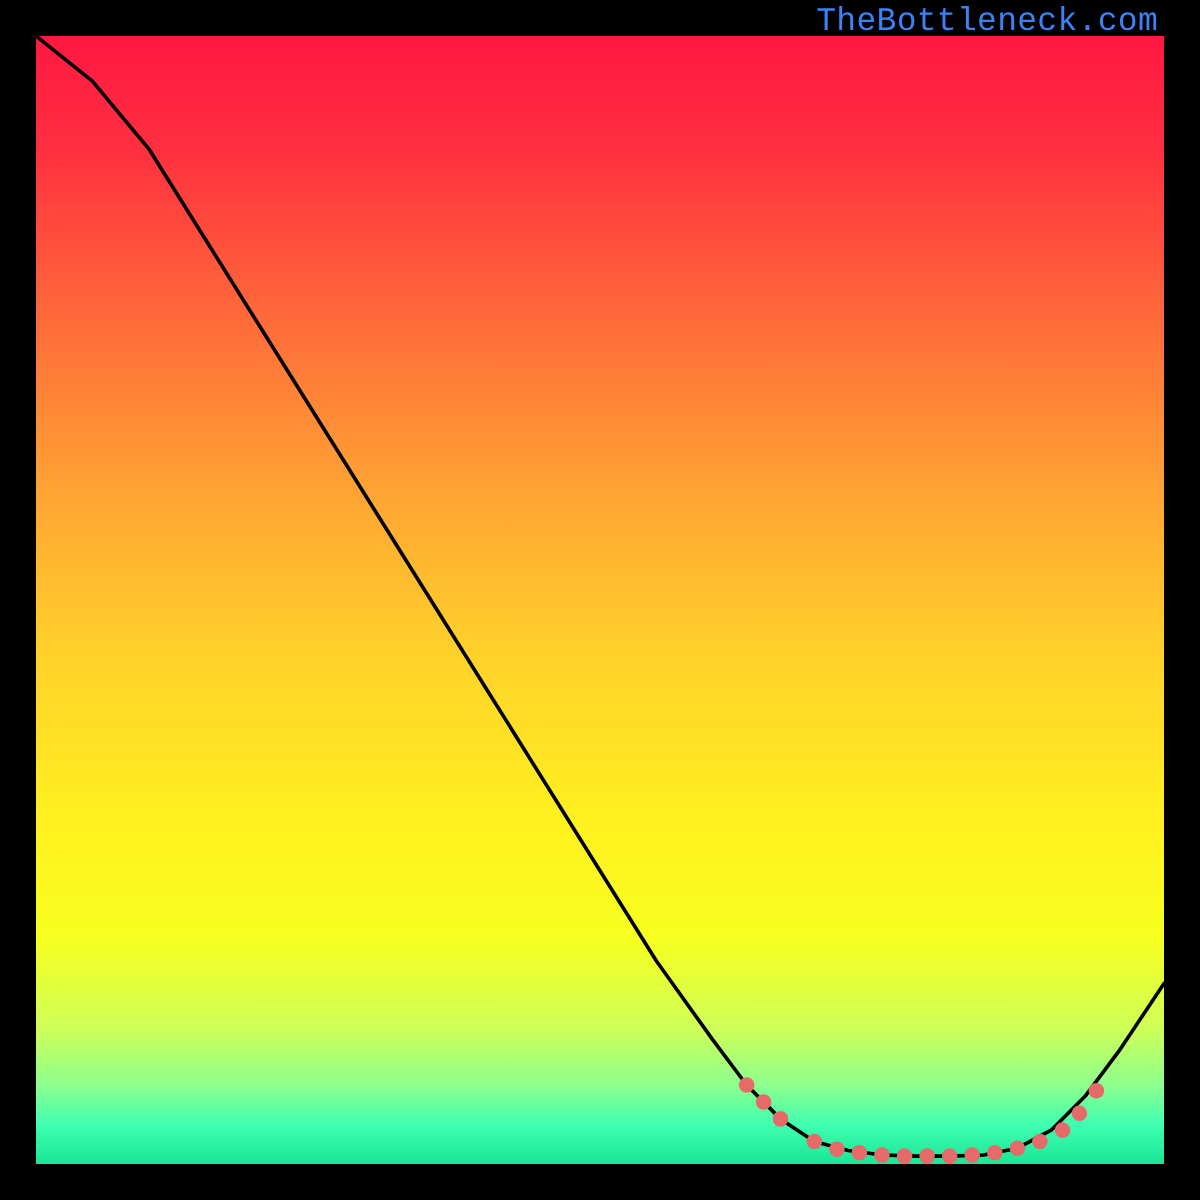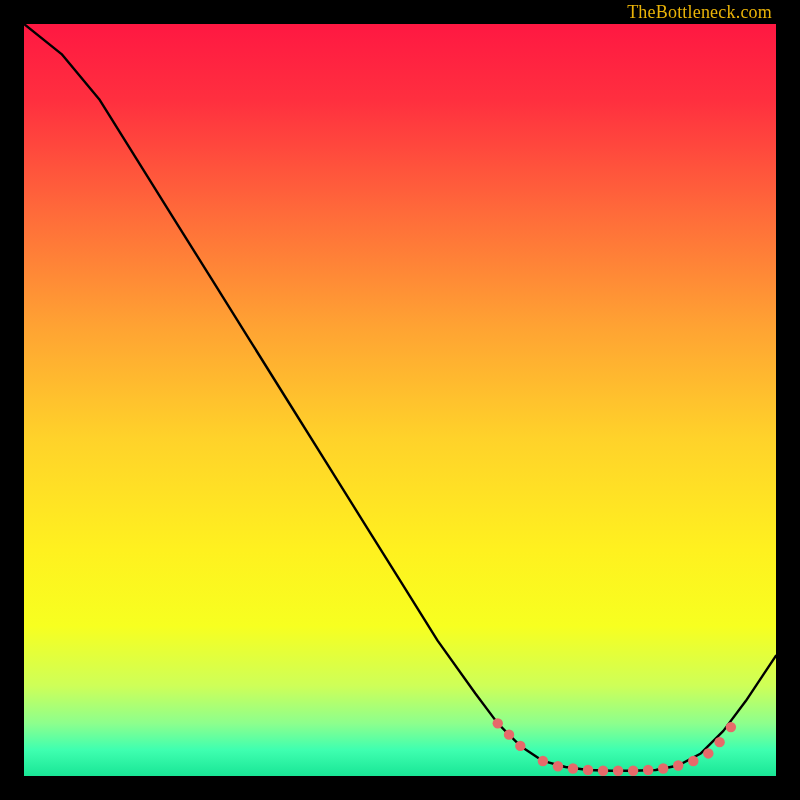--- a/index.html
+++ b/index.html
@@ -24,25 +24,25 @@
     position: absolute;
     left: 0;
     top: 0;
     width: 752px;
     height: 752px;
   }
   .watermark {
     position: absolute;
     top: 2px;
     right: 28px;
-    color: #eab308;
-    font-size: 18px;
+    color: #3b82f6;
+    font-size: 22px;
     font-weight: 400;
     letter-spacing: 0.2px;
-    font-family: Liberation Serif, serif;
+    font-family: Liberation Mono, monospace;
   }
   svg {
     display: block;
   }
 </style>
 </head>
 <body>
 
 <div class="watermark">TheBottleneck.com</div>
 

